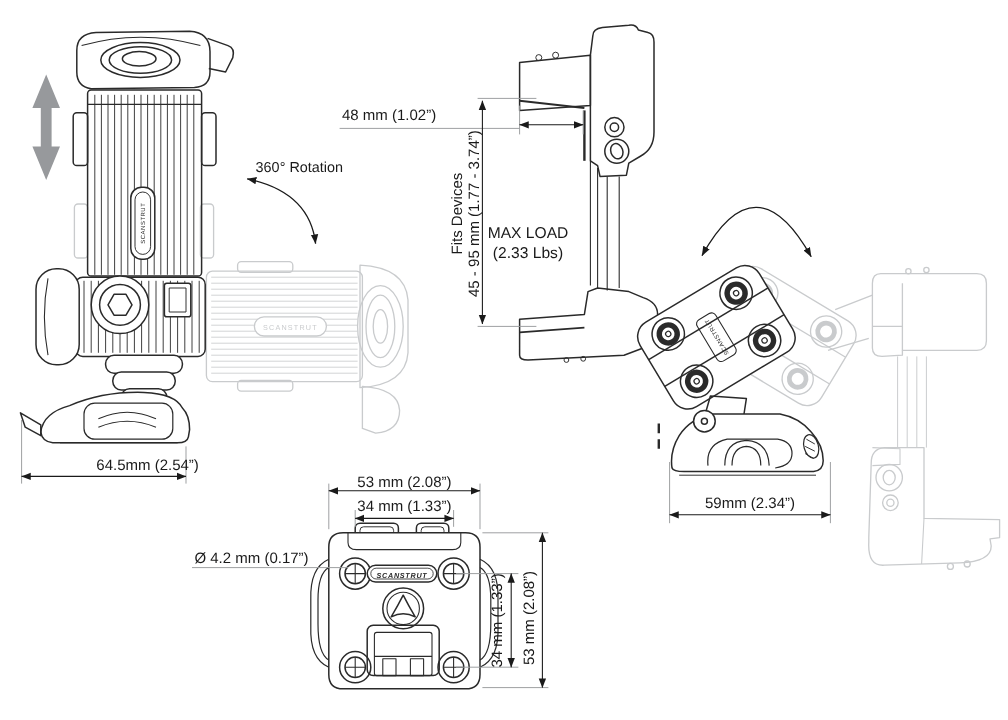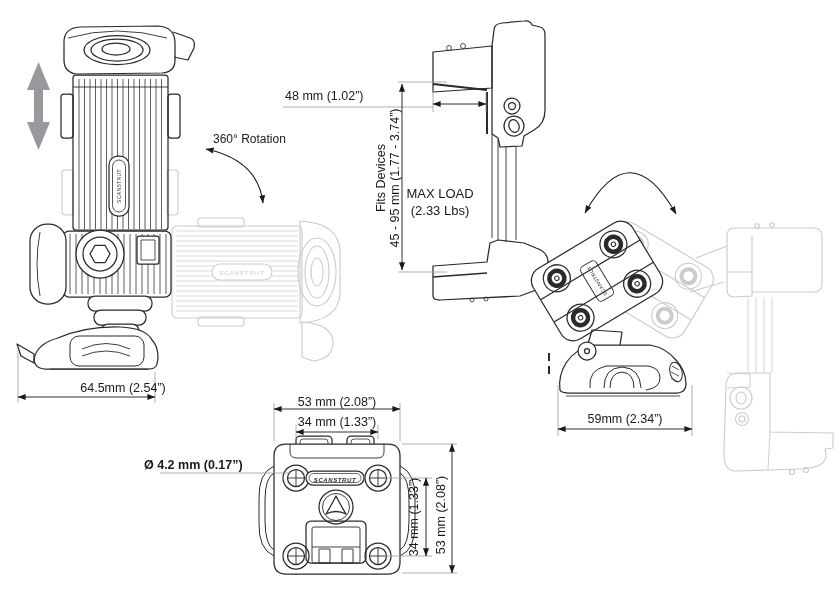--- a/index.html
+++ b/index.html
@@ -274,15 +274,15 @@
 <div class="label center" style="left:575px;top:412px;width:100px;text-align:center;">59mm (2.34”)</div>
 
 <div class="label center" style="left:287px;top:395px;width:100px;">53 mm (2.08”)</div>
 
 <div class="label center" style="left:287px;top:415px;width:100px;">34 mm (1.33”)</div>
 
 <div class="label center rot" style="left:364px;top:510px;width:100px;height:14px;">34 mm (1.33”)</div>
 
 <div class="label center rot" style="left:391px;top:508px;width:100px;height:14px;">53 mm (2.08”)</div>
 
-<div class="label" style="left:144px;top:458px;font-weight:bold;">Ø 4.2 mm (0.17”)</div>
+<div class="label" style="left:162px;top:458px;">Ø 4.2 mm (0.17”)</div>
 
 </div>
 
 </body></html>

